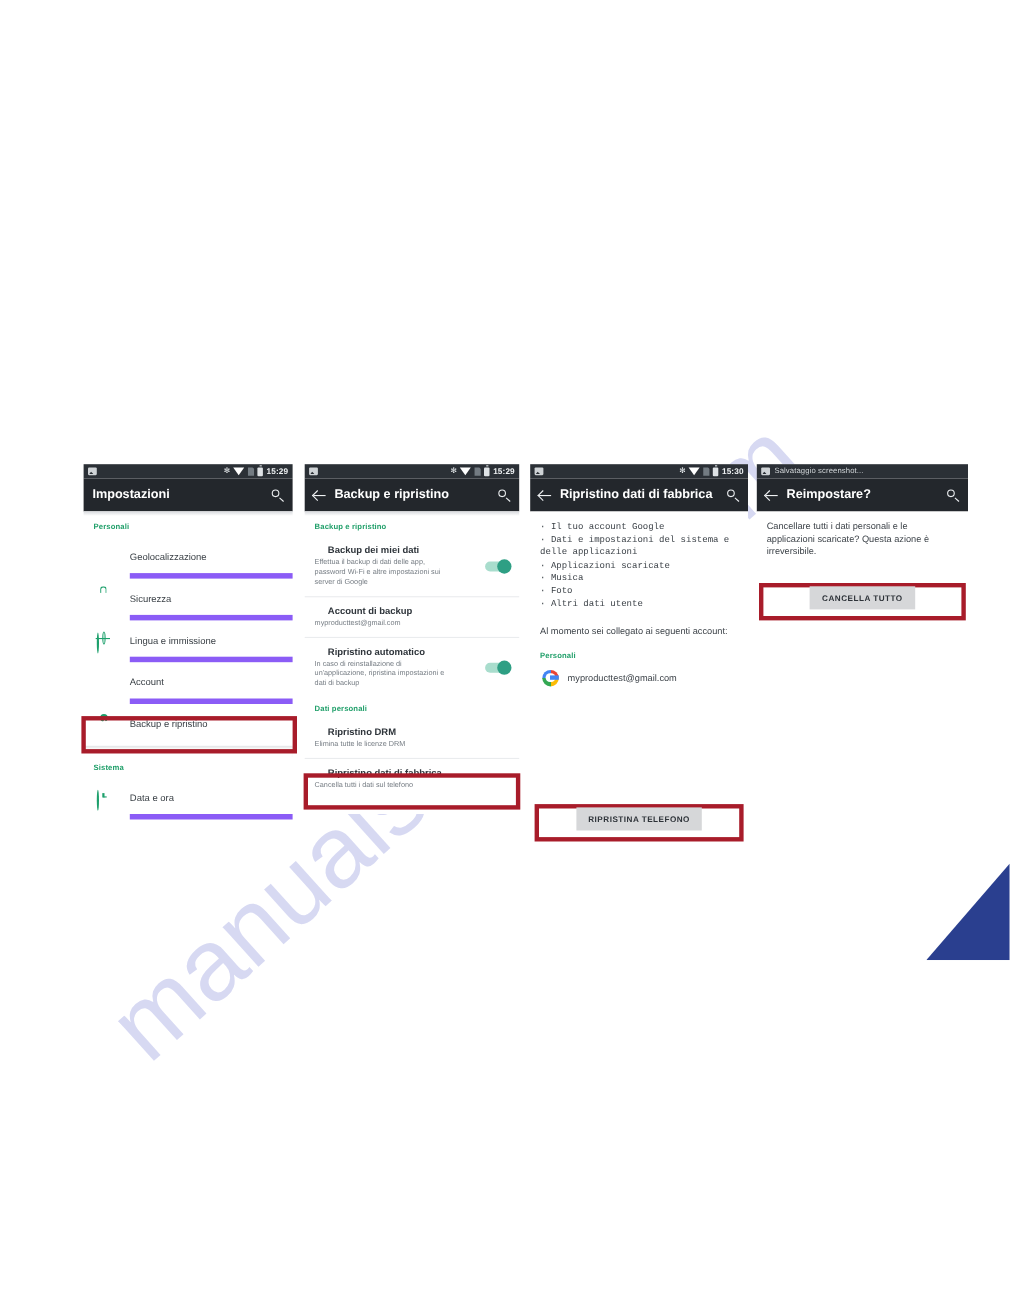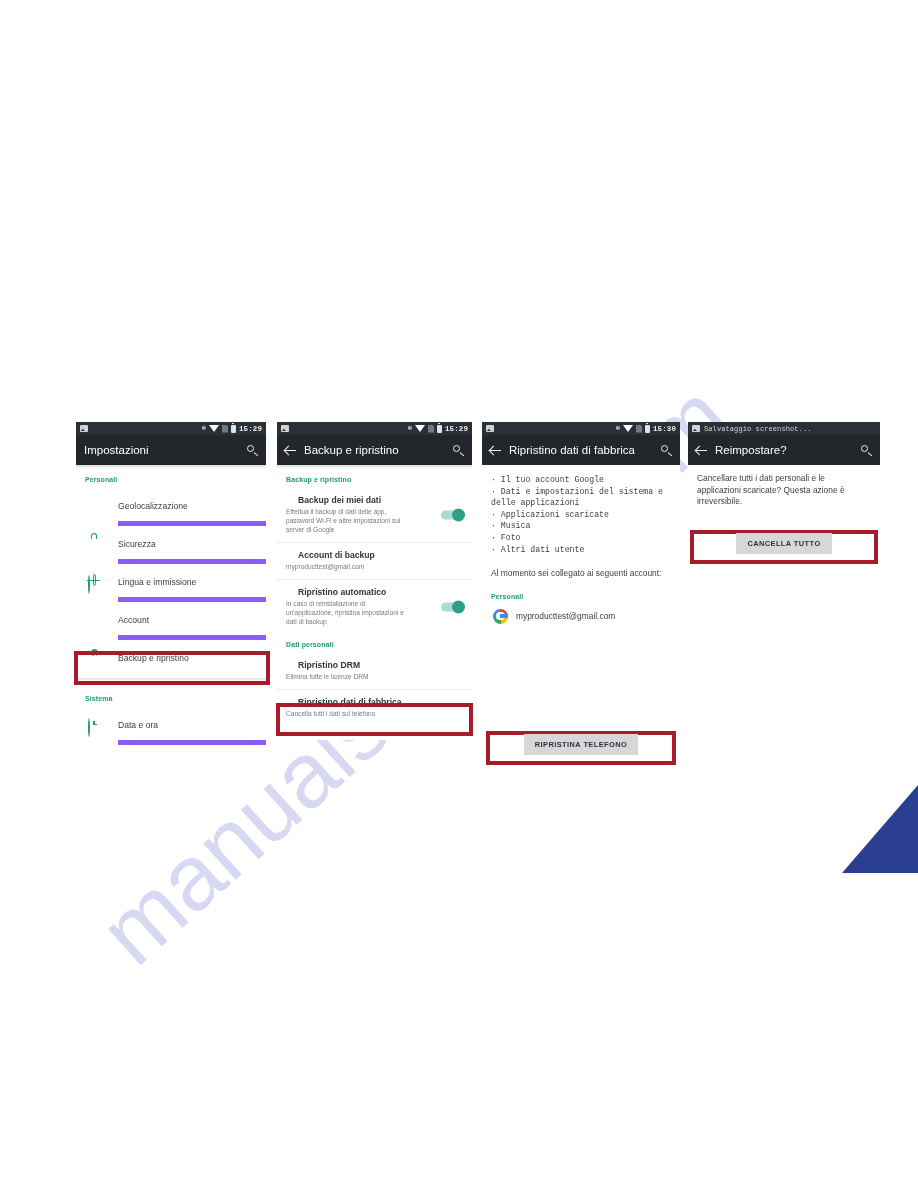--- a/index.html
+++ b/index.html
@@ -79,21 +79,20 @@
 
   
   .statusbar {
     height: 13px;
     background: #2b3036;
     display: flex;
     align-items: center;
     justify-content: space-between;
     padding: 0 4px;
     box-sizing: border-box;
-    font-family: Liberation Mono, monospace;
   }
   .sb-left {
     display: flex;
     align-items: center;
     gap: 4px;
   }
   .sb-shot-icon {
     width: 8px; height: 7px;
     background: #cfd3d6;
     border-radius: 1px;
@@ -182,21 +181,21 @@
     position: absolute;
     left: 1px; top: 3.2px;
     width: 6px; height: 6px;
     border-left: 1.3px solid #f0f2f4;
     border-bottom: 1.3px solid #f0f2f4;
     transform: rotate(45deg);
   }
   .appbar-title {
     color: #ffffff;
     font-size: 11.5px;
-    font-weight: 400;
+    font-weight: 700;
     flex: 1 1 auto;
     white-space: nowrap;
     overflow: hidden;
   }
   .appbar-title.no-back { margin-left: 1px; }
   .appbar-search {
     width: 14px; height: 14px;
     position: relative;
     flex: 0 0 auto;
     cursor: pointer;

